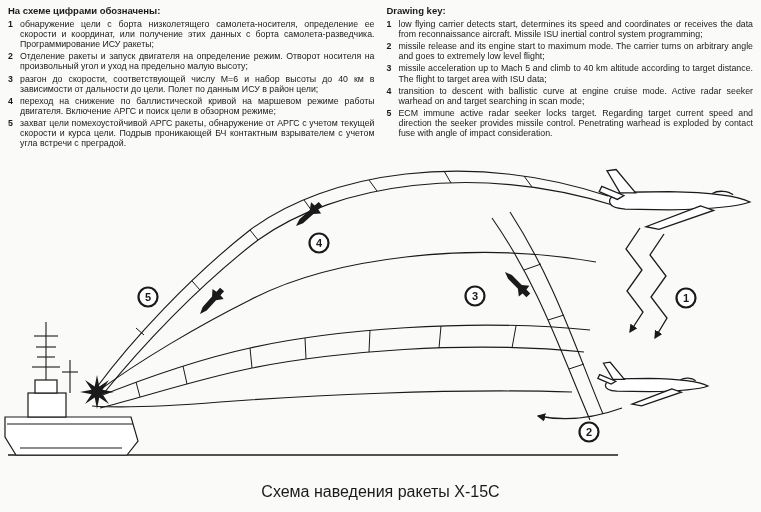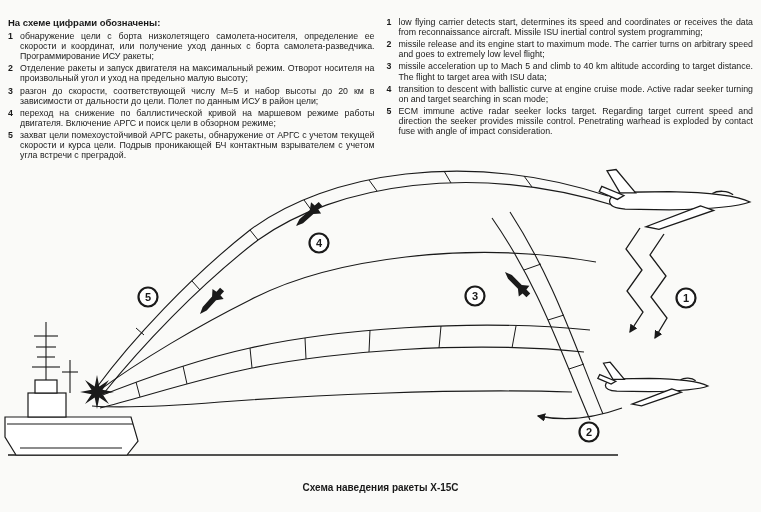--- a/index.html
+++ b/index.html
@@ -5,29 +5,29 @@
   * { margin:0; padding:0; box-sizing:border-box; }
   html,body { width:761px; height:512px; }
   body {
     font-family:"Liberation Sans", sans-serif;
     background:#fafaf8; color:#1a1a1a; overflow:hidden;
   }
   .page { position:relative; width:761px; height:512px; background:#fafaf8; }
 
   .diagram-svg { position:absolute; left:0; top:0; width:761px; height:512px; }
 
-  .keys { position:absolute; top:17px; left:8px; right:8px; display:flex; gap:12px; }
+  .keys { position:absolute; top:5px; left:8px; right:8px; display:flex; gap:12px; }
   .key { flex:1; min-width:0; }
   .key-title { font-weight:bold; font-size:9.5px; margin-bottom:3px; }
   .key-item { display:flex; font-size:8.8px; line-height:1.15; margin-bottom:2px; }
   .key-num { font-weight:bold; flex:0 0 12px; width:12px; }
   .key-text { flex:1; text-align:justify; }
 
   .caption { position:absolute; left:0; right:0; top:481px; text-align:center;
-             font-size:10px; font-weight:bold; line-height:1.4; }
+             font-size:16px; font-weight:normal; line-height:1.4; }
 
   .callout-text { font:bold 11px "Liberation Sans", sans-serif; fill:#1a1a1a; }
 </style>
 </head>
 <body>
 
 <div class="page">
 
   <svg class="diagram-svg" viewBox="0 0 761 512">
     <defs>
@@ -133,56 +133,57 @@
       <text class="callout-text" y="4" text-anchor="middle">5</text>
     </g>
   </svg>
 
   <div class="keys">
 
     <div class="key">
       <div class="key-title">На схеме цифрами обозначены:</div>
       <div class="key-item">
         <span class="key-num">1</span>
-        <span class="key-text">обнаружение цели с борта низколетящего самолета-носителя, определение ее скорости и координат, или получение уход данных с борта самолета-разведчика. Программирование ИСУ ракеты;</span>
+        <span class="key-text">обнаружение цели с борта низколетящего самолета-носителя, определение ее скорости и координат, или получение этих данных с борта самолета-разведчика. Программирование ИСУ ракеты;</span>
       </div>
       <div class="key-item">
         <span class="key-num">2</span>
-        <span class="key-text">Отделение ракеты и запуск двигателя на максимальный режим. Отворот носителя на произвольный угол и уход на предельно малую высоту;</span>
+        <span class="key-text">Отделение ракеты и запуск двигателя на определение режим. Отворот носителя на произвольный угол и уход на предельно малую высоту;</span>
       </div>
       <div class="key-item">
         <span class="key-num">3</span>
-        <span class="key-text">разгон до скорости, соответствующей числу М=5 и набор высоты до 20 км в зависимости от дальности до цели. Полет по данным ИСУ в район цели;</span>
+        <span class="key-text">разгон до скорости, соответствующей числу М=6 и набор высоты до 40 км в зависимости от дальности до цели. Полет по данным ИСУ в район цели;</span>
       </div>
       <div class="key-item">
         <span class="key-num">4</span>
         <span class="key-text">переход на снижение по баллистической кривой на маршевом режиме работы двигателя. Включение АРГС и поиск цели в обзорном режиме;</span>
       </div>
       <div class="key-item">
         <span class="key-num">5</span>
         <span class="key-text">захват цели помехоустойчивой АРГС ракеты, обнаружение от АРГС с учетом текущей скорости и курса цели. Подрыв проникающей БЧ контактным взрывателем с учетом угла встречи с преградой.</span>
       </div>
     </div>
 
     <div class="key">
+      <div class="key-title">Drawing key:</div>
       <div class="key-item">
         <span class="key-num">1</span>
         <span class="key-text">low flying carrier detects start, determines its speed and coordinates or receives the data from reconnaissance aircraft. Missile ISU inertial control system programming;</span>
       </div>
       <div class="key-item">
         <span class="key-num">2</span>
-        <span class="key-text">missile release and its engine start to maximum mode. The carrier turns on arbitrary speed and goes to extremely low level flight;</span>
+        <span class="key-text">missile release and its engine start to maximum mode. The carrier turns on arbitrary angle and goes to extremely low level flight;</span>
       </div>
       <div class="key-item">
         <span class="key-num">3</span>
         <span class="key-text">missile acceleration up to Mach 5 and climb to 40 km altitude according to target distance. The flight to target area with ISU data;</span>
       </div>
       <div class="key-item">
         <span class="key-num">4</span>
-        <span class="key-text">transition to descent with ballistic curve at engine cruise mode. Active radar seeker turning on and target searching in scan mode;</span>
+        <span class="key-text">transition to descent with ballistic curve at engine cruise mode. Active radar seeker warhead on and target searching in scan mode;</span>
       </div>
       <div class="key-item">
         <span class="key-num">5</span>
         <span class="key-text">ECM immune active radar seeker locks target. Regarding target current speed and direction the seeker provides missile control. Penetrating warhead is exploded by contact fuse with angle of impact consideration.</span>
       </div>
     </div>
 
   </div>
 
   <div class="caption">

